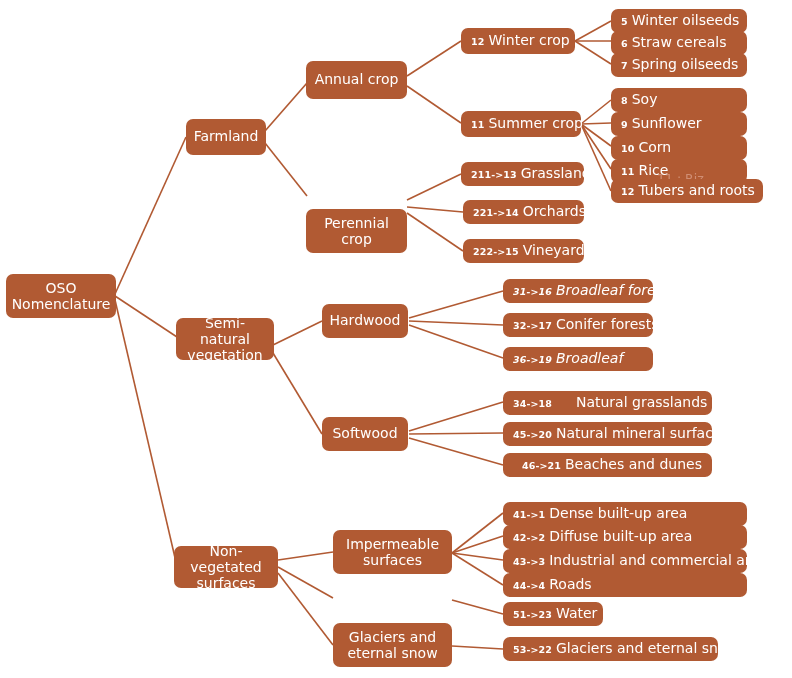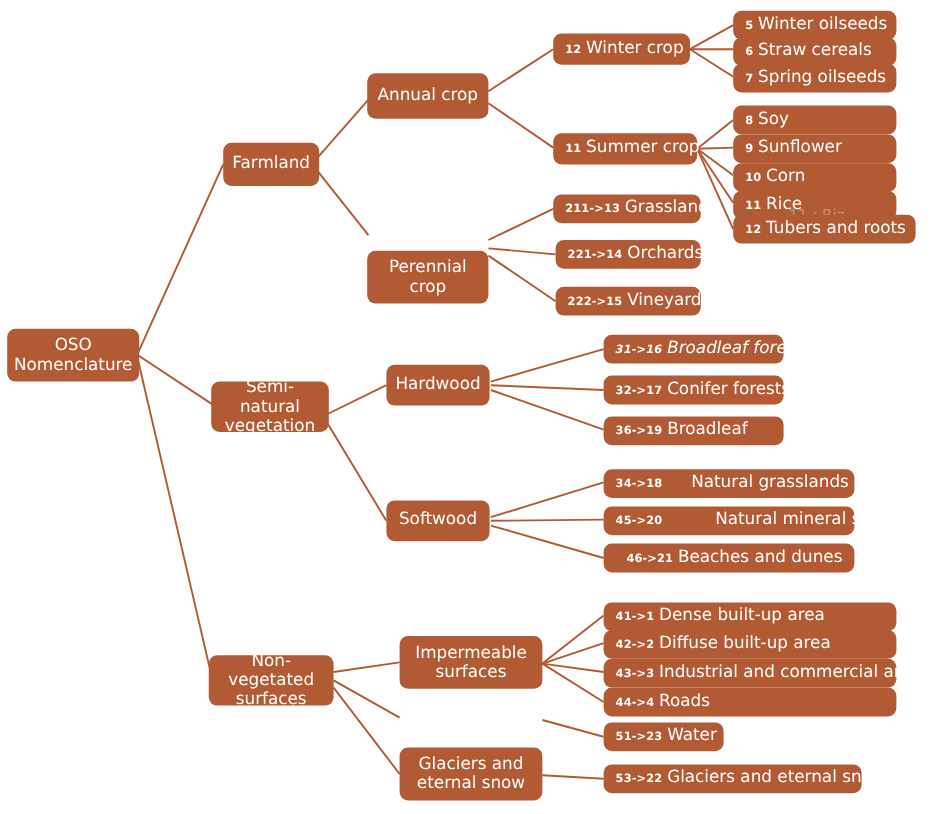--- a/index.html
+++ b/index.html
@@ -215,30 +215,30 @@
   </div>
 
   <div class="node leftalign" style="left:503px; top:279px; width:150px; height:24px;font-style:italic;">
     <span class="code">31-&gt;16</span>
     <span class="lbl">Broadleaf forests</span>
   </div>
   <div class="node leftalign" style="left:503px; top:313px; width:150px; height:24px;">
     <span class="code">32-&gt;17</span>
     <span class="lbl">Conifer forests</span>
   </div>
-  <div class="node leftalign" style="left:503px; top:347px; width:150px; height:24px;">
+  <div class="node leftalign" style="left:503px; top:347px; width:150px; height:24px;font-style:italic;">
     <span class="code">36-&gt;19</span>
     <span class="lbl">Broadleaf</span>
   </div>
 
   <div class="node leftalign" style="left:503px; top:391px; width:209px; height:24px;gap:20px;">
     <span class="code">34-&gt;18</span>
     <span class="lbl">Natural grasslands</span>
   </div>
-  <div class="node leftalign" style="left:503px; top:422px; width:209px; height:24px;gap:40px;">
+  <div class="node leftalign" style="left:503px; top:422px; width:209px; height:24px;">
     <span class="code">45-&gt;20</span>
     <span class="lbl">Natural mineral surfaces</span>
   </div>
   <div class="node leftalign" style="left:503px; top:453px; width:209px; height:24px;justify-content:flex-end;">
     <span class="code">46-&gt;21</span>
     <span class="lbl">Beaches and dunes</span>
   </div>
 
   <div class="node multiline" style="left:333px; top:530px; width:119px; height:44px;">
     <span><span>Impermeable</span><br><span>surfaces</span></span>

